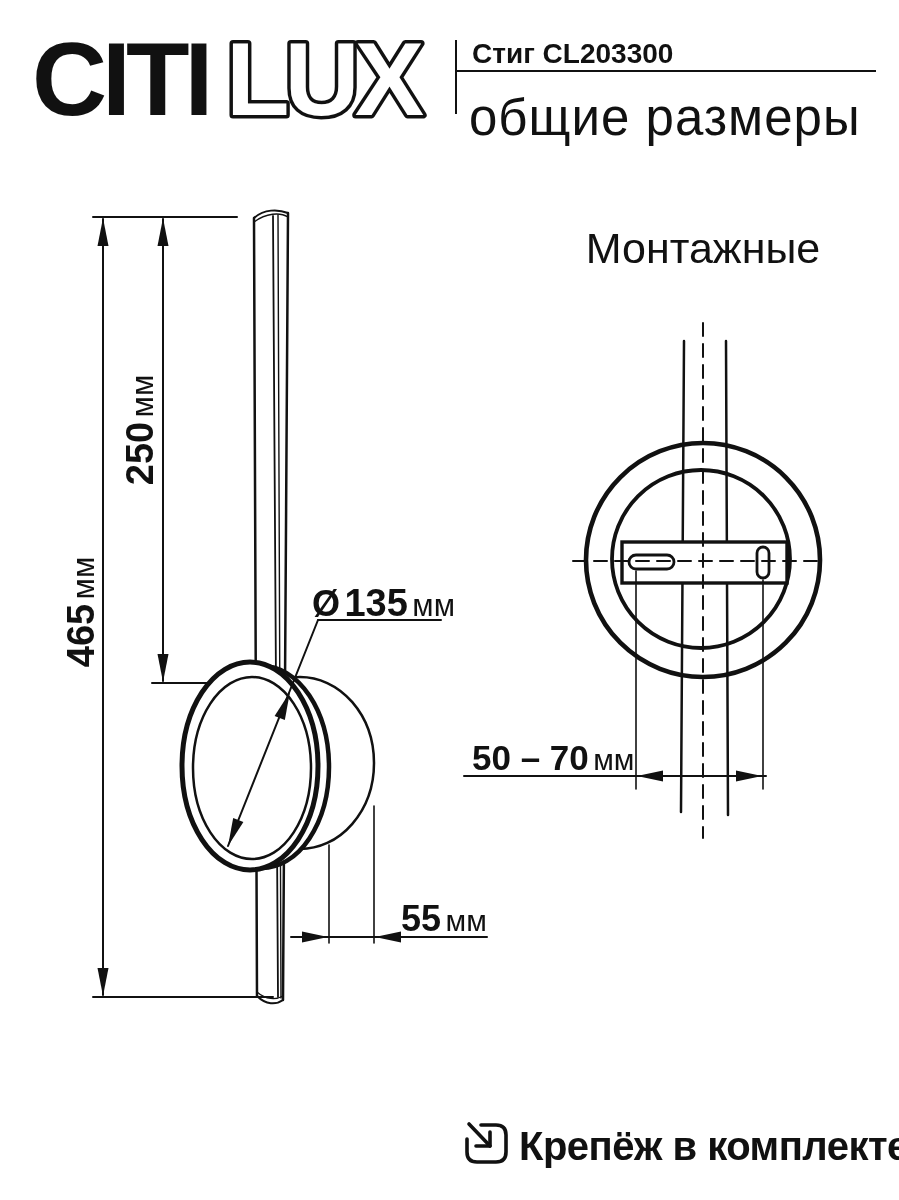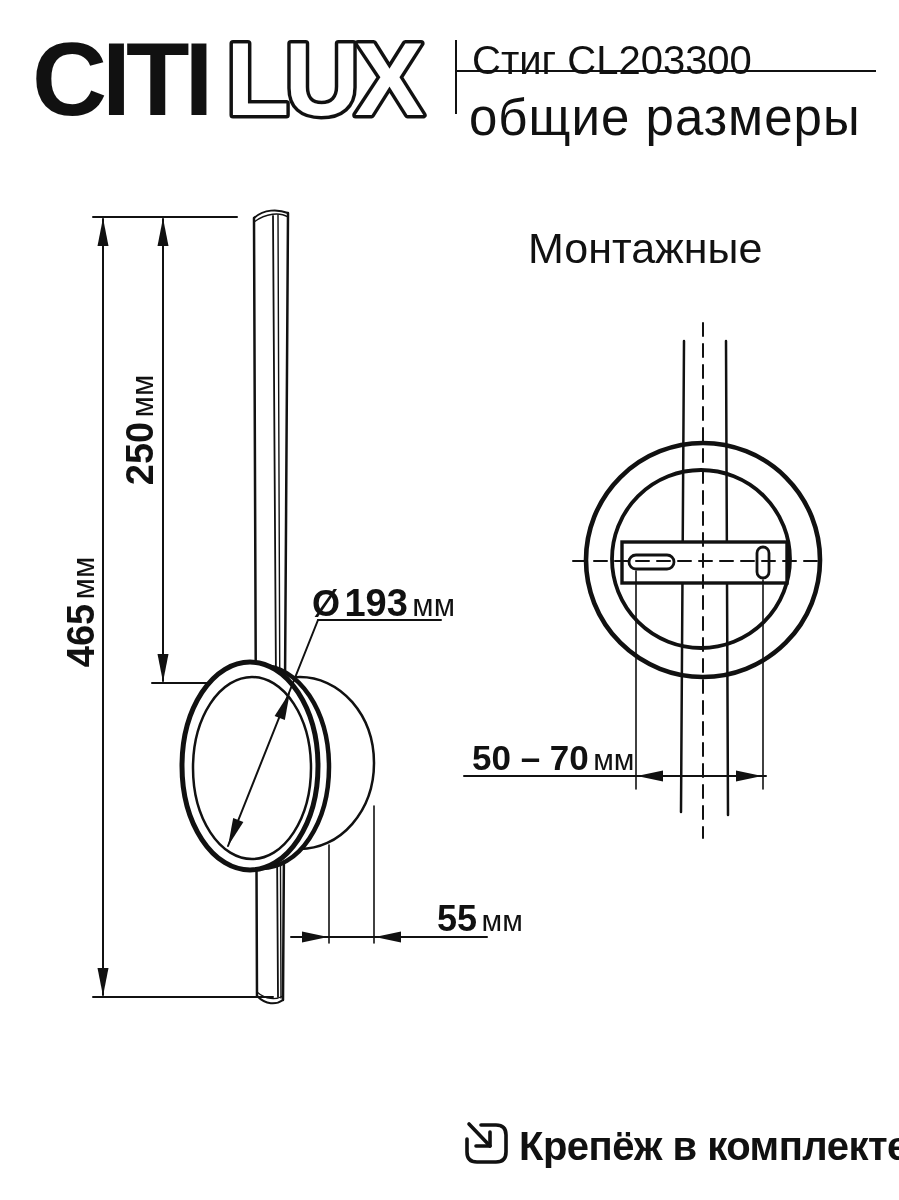--- a/index.html
+++ b/index.html
@@ -3,41 +3,41 @@
 <meta charset="utf-8">
 <style>
   html,body{margin:0;padding:0;}
   body{width:899px;height:1200px;position:relative;background:#ffffff;
        font-family:"Liberation Sans", sans-serif;color:#111;overflow:hidden;}
   .abs{position:absolute;}
   
   .logo-svg{left:30px;top:22px;width:430px;height:108px;}
   .vrule{left:455px;top:40px;width:2px;height:74px;background:#111;}
   .hrule{left:456px;top:70px;width:420px;height:2px;background:#111;}
-  .product{left:472px;top:38px;font-size:40px;font-weight:400;white-space:nowrap;}
+  .product{left:472px;top:38px;font-size:28px;font-weight:700;white-space:nowrap;}
   .subtitle{left:469px;top:75px;font-size:51px;font-weight:400;letter-spacing:1px;white-space:nowrap;margin-top:13px;}
   
   .art{left:0;top:0;width:899px;height:1200px;}
   
   .dim{white-space:nowrap;line-height:1;}
   .dim .val{font-weight:700;font-size:38px;}
   .dim .unit{font-weight:400;font-size:31px;}
   .rot{transform:translate(-50%,-50%) rotate(-90deg);transform-origin:center center;}
   .lbl-465{left:81px;top:612px;}
   .lbl-250{left:140px;top:430px;}
   .lbl-dia{left:312px;top:584px;}
   .lbl-dia .sym{font-weight:700;font-size:36px;}
-  .lbl-55{left:401px;top:901px;margin-left:36px;}
+  .lbl-55{left:401px;top:901px;}
   .lbl-55 .val{font-size:36px;}
   .lbl-55 .unit{font-size:30px;}
   .lbl-6070{left:472px;top:740px;}
   .lbl-6070 .val{font-size:35px;}
   .lbl-6070 .unit{font-size:30px;}
   
-  .mount-title{left:528px;top:224px;width:350px;text-align:left;
+  .mount-title{left:528px;top:224px;width:350px;text-align:center;
                font-size:43px;font-weight:400;line-height:1.12;}
   
   .footer-note{left:519px;top:1124px;font-size:40px;font-weight:700;
                letter-spacing:-0.5px;white-space:nowrap;}
 </style>
 </head>
 <body>
 
 <svg class="abs logo-svg" viewBox="0 0 430 108" xmlns="http://www.w3.org/2000/svg">
   <text x="2" y="93" font-family="Liberation Sans, sans-serif" font-weight="700" font-size="104" letter-spacing="-5" fill="#111">CITI</text>
@@ -134,21 +134,21 @@
 <div class="abs dim rot lbl-465">
   <span class="val">465</span>&nbsp;<span class="unit">мм</span>
 </div>
 
 <div class="abs dim rot lbl-250">
   <span class="val">250</span>&nbsp;<span class="unit">мм</span>
 </div>
 
 <div class="abs dim lbl-dia">
   <span class="sym">Ø</span>
-  <span class="val">193</span>&nbsp;<span class="unit">мм</span>
+  <span class="val">135</span>&nbsp;<span class="unit">мм</span>
 </div>
 
 <div class="abs dim lbl-55">
   <span class="val">55</span>&nbsp;<span class="unit">мм</span>
 </div>
 
 <div class="abs dim lbl-6070">
   <span class="val">50 – 70</span>&nbsp;<span class="unit">мм</span>
 </div>
 

